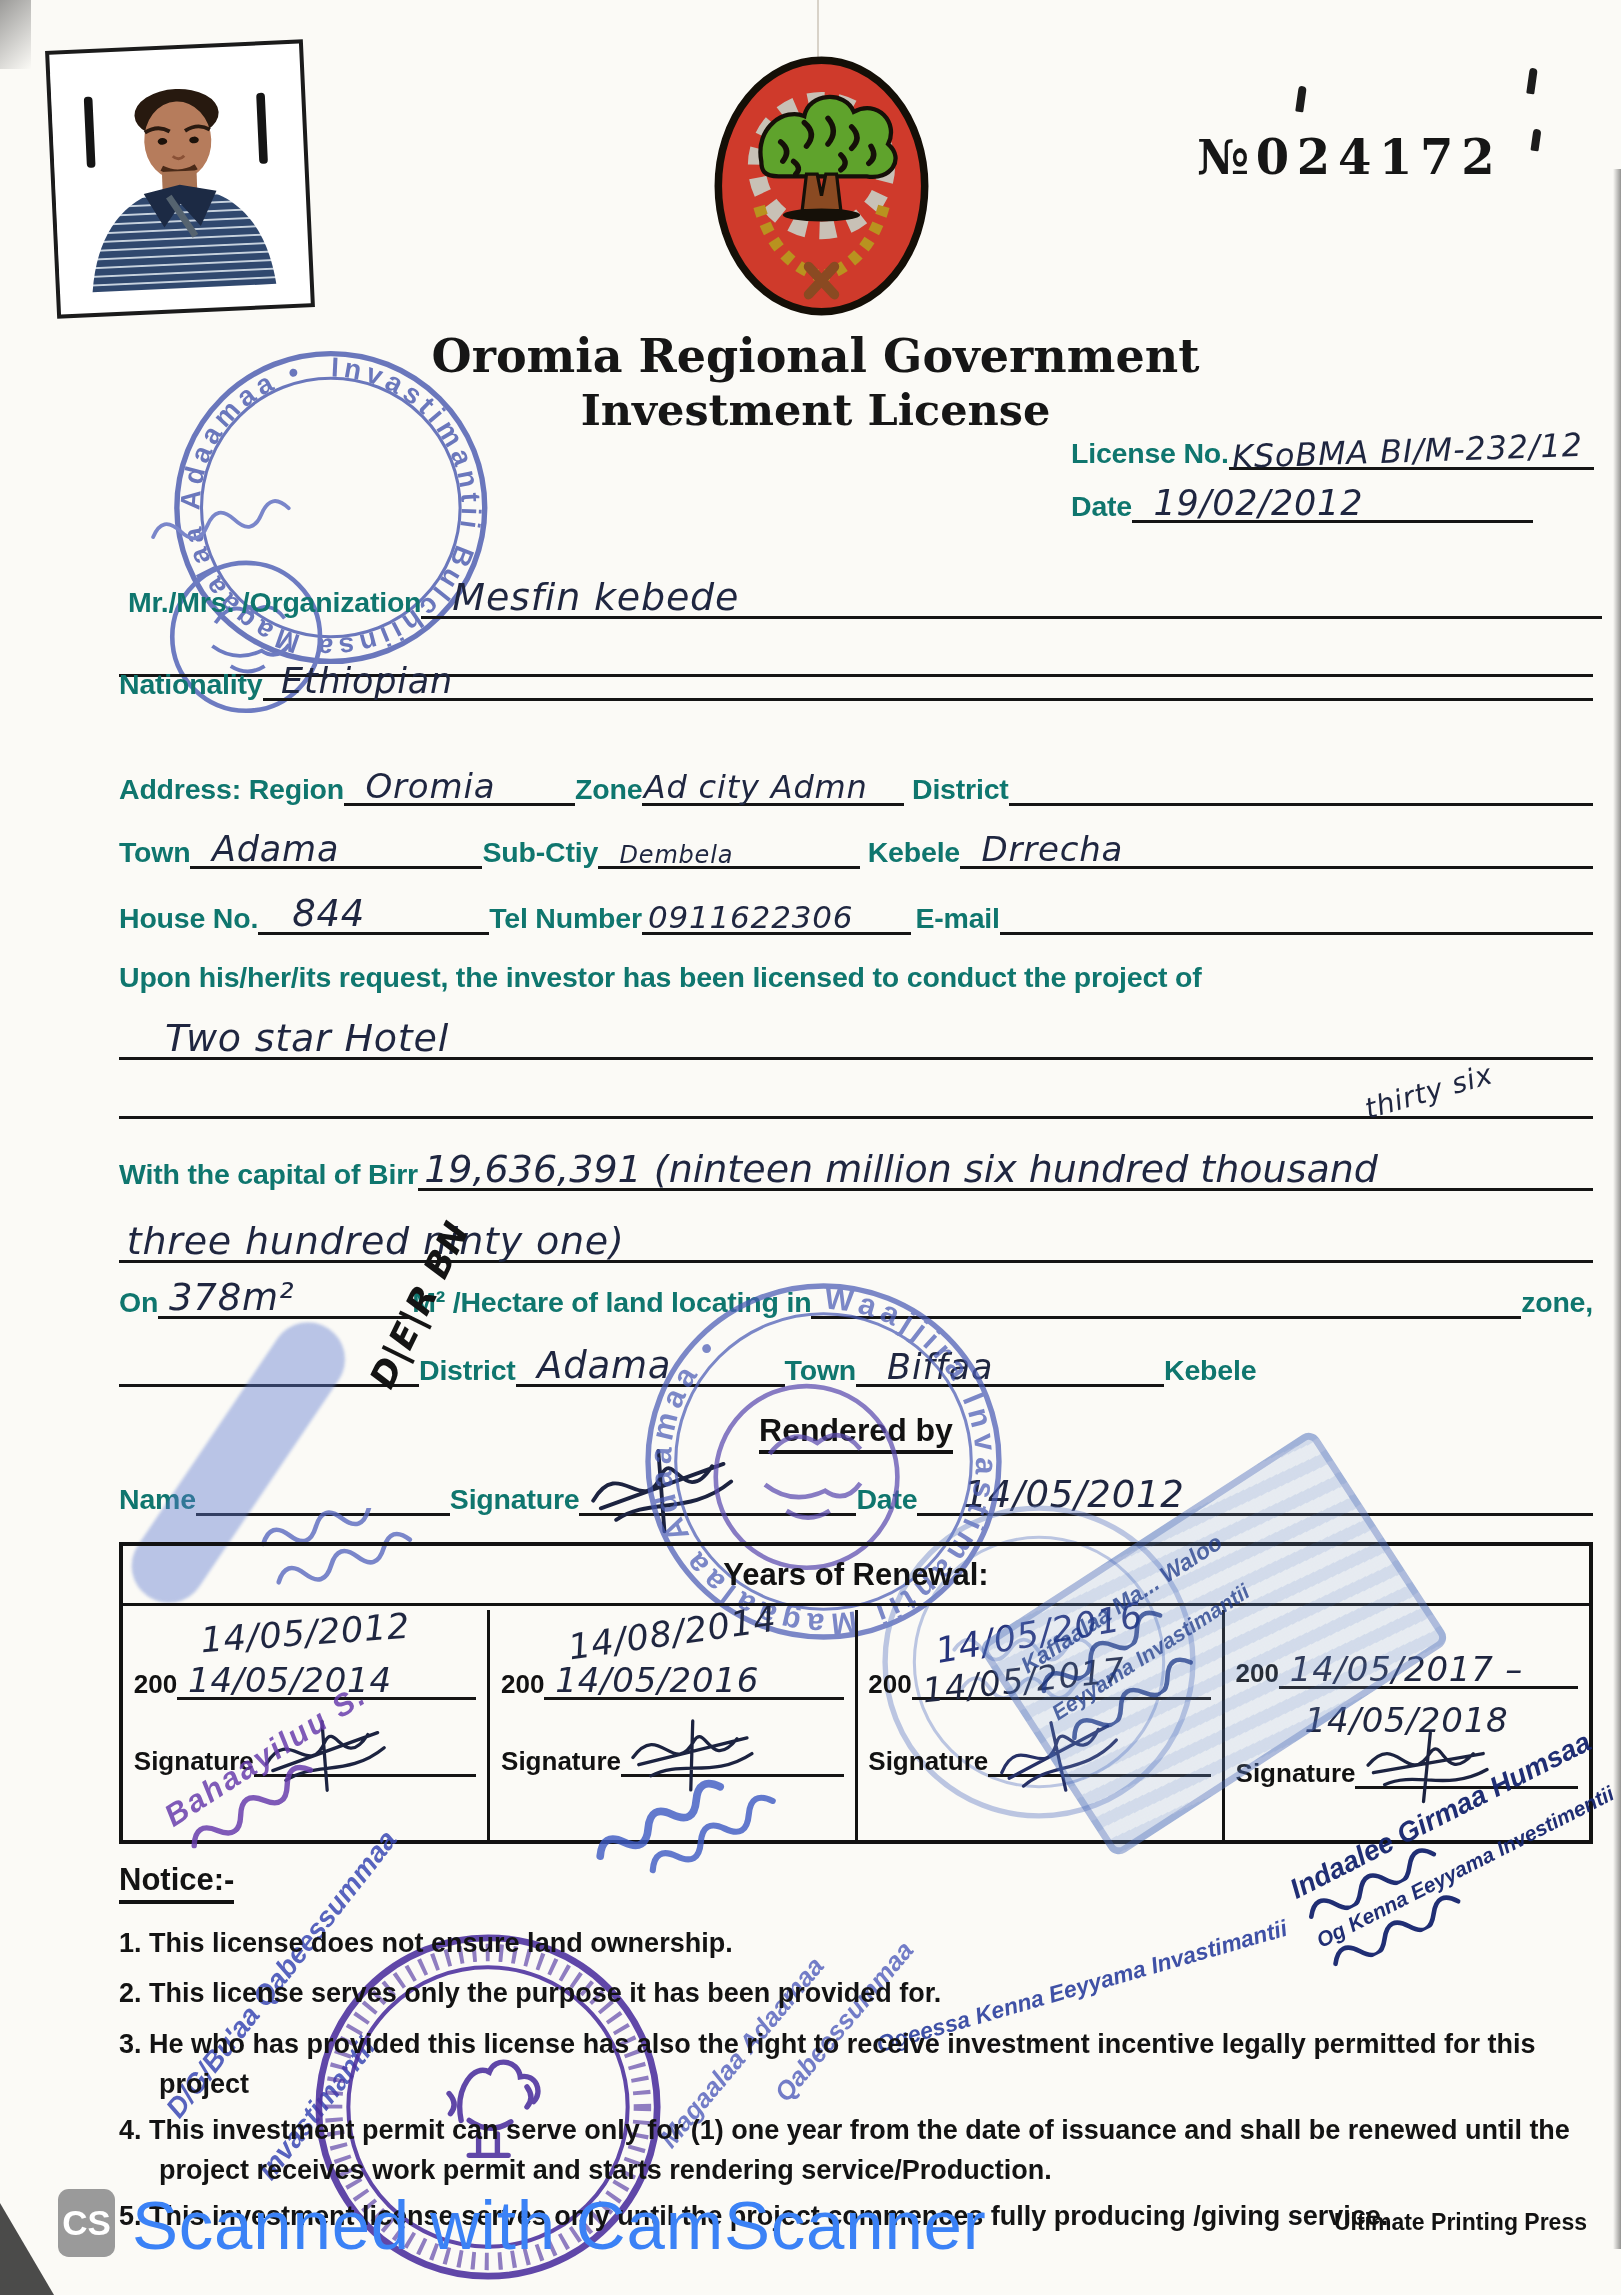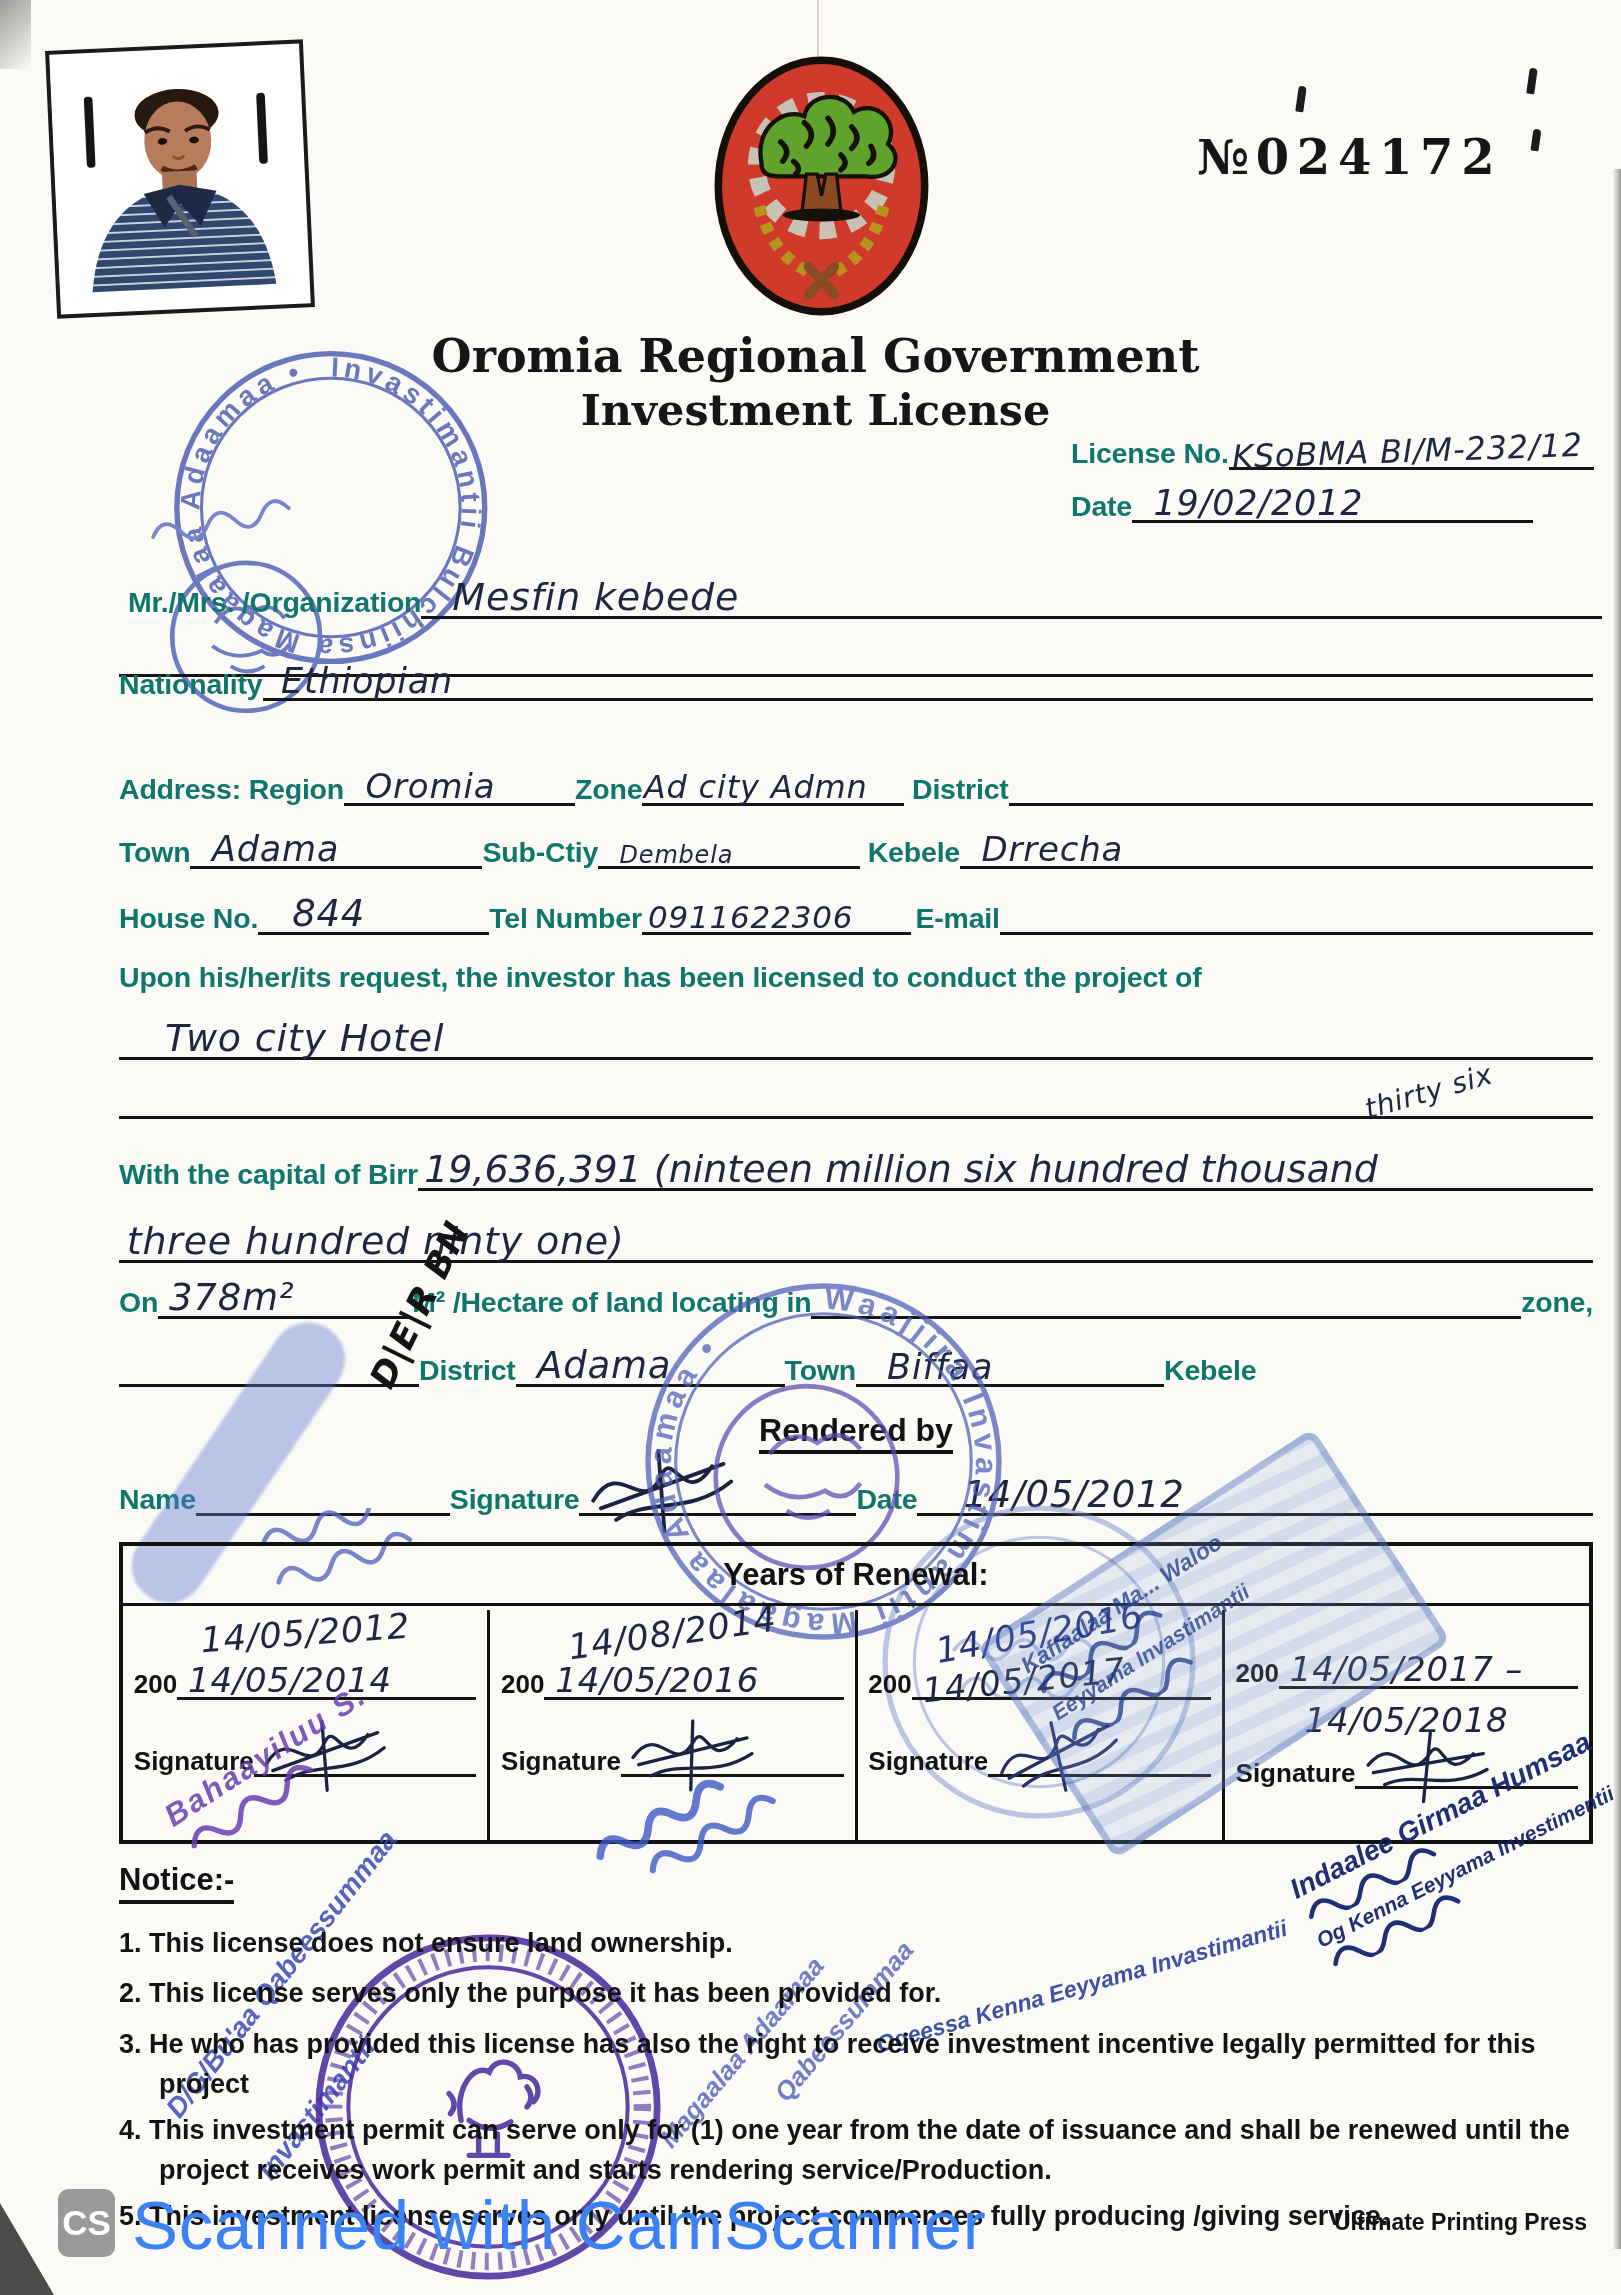--- a/index.html
+++ b/index.html
@@ -239,21 +239,21 @@
       <span class="hw"></span>
     </span>
   </div>
 
   <div class="row" style="top:954px;height:40px;">
     <span class="lbl" style="white-space:normal;">Upon his/her/its request, the investor has been licensed to conduct the project of</span>
   </div>
 
   <div class="row" style="top:1012px;height:48px;">
     <span class="ln flex1">
-      <span class="hw" style="font-size:38px;left:46px;">Two city Hotel</span>
+      <span class="hw" style="font-size:38px;left:46px;">Two star Hotel</span>
     </span>
   </div>
 
   <div class="row" style="top:1074px;height:45px;">
     <span class="ln flex1"></span>
   </div>
   <span class="hw" style="position:absolute;left:1363px;top:1075px;font-size:28px;transform:rotate(-16deg);">thirty six</span>
 
   <div class="row" style="top:1143px;height:48px;">
     <span class="lbl">With the capital of Birr</span>

